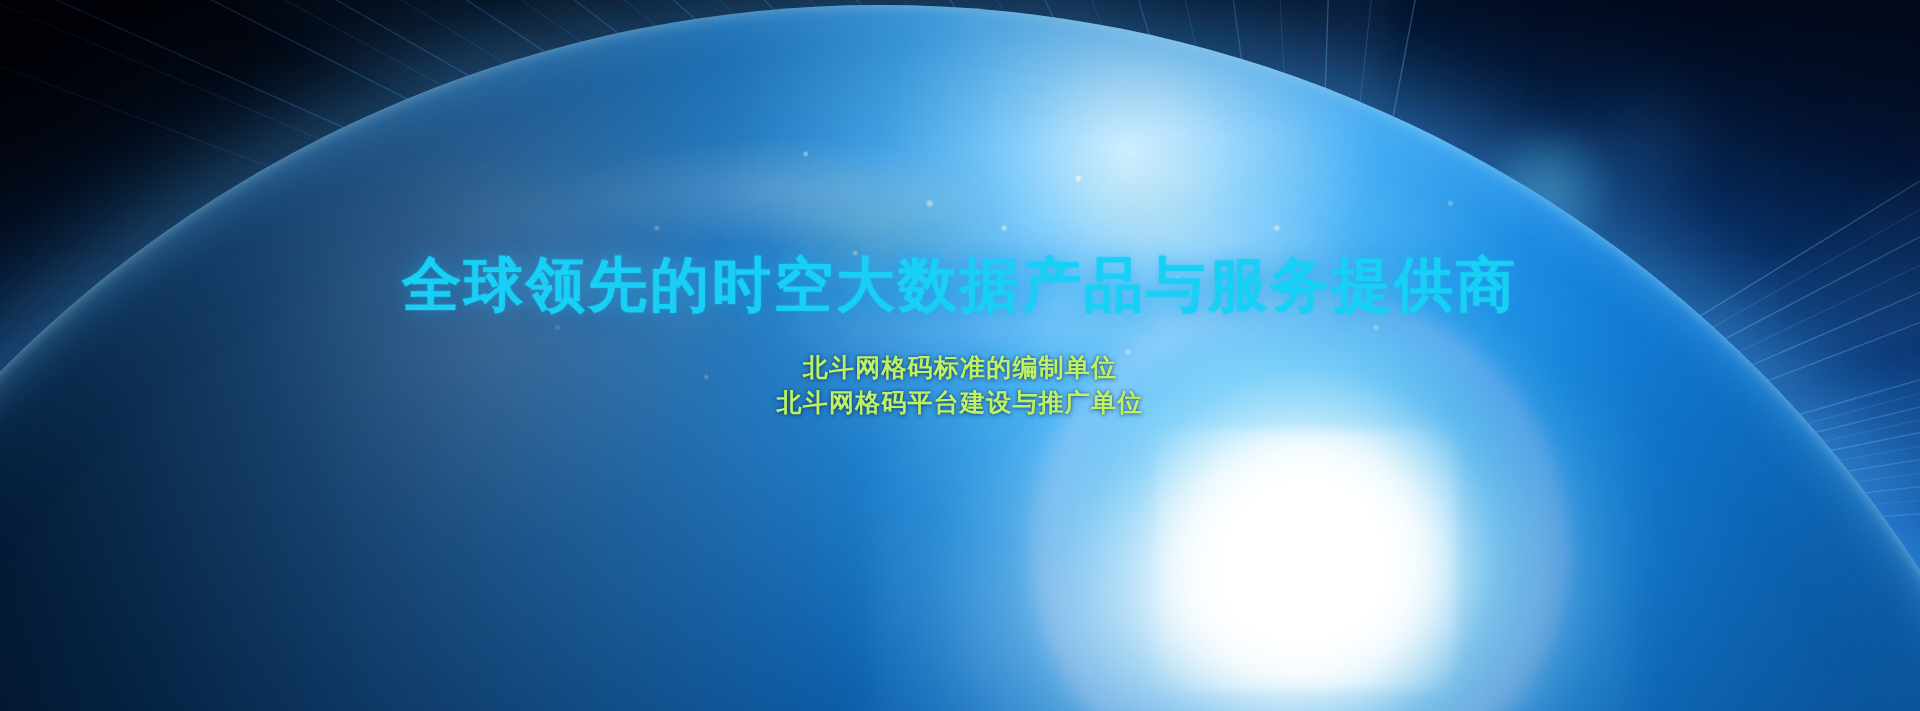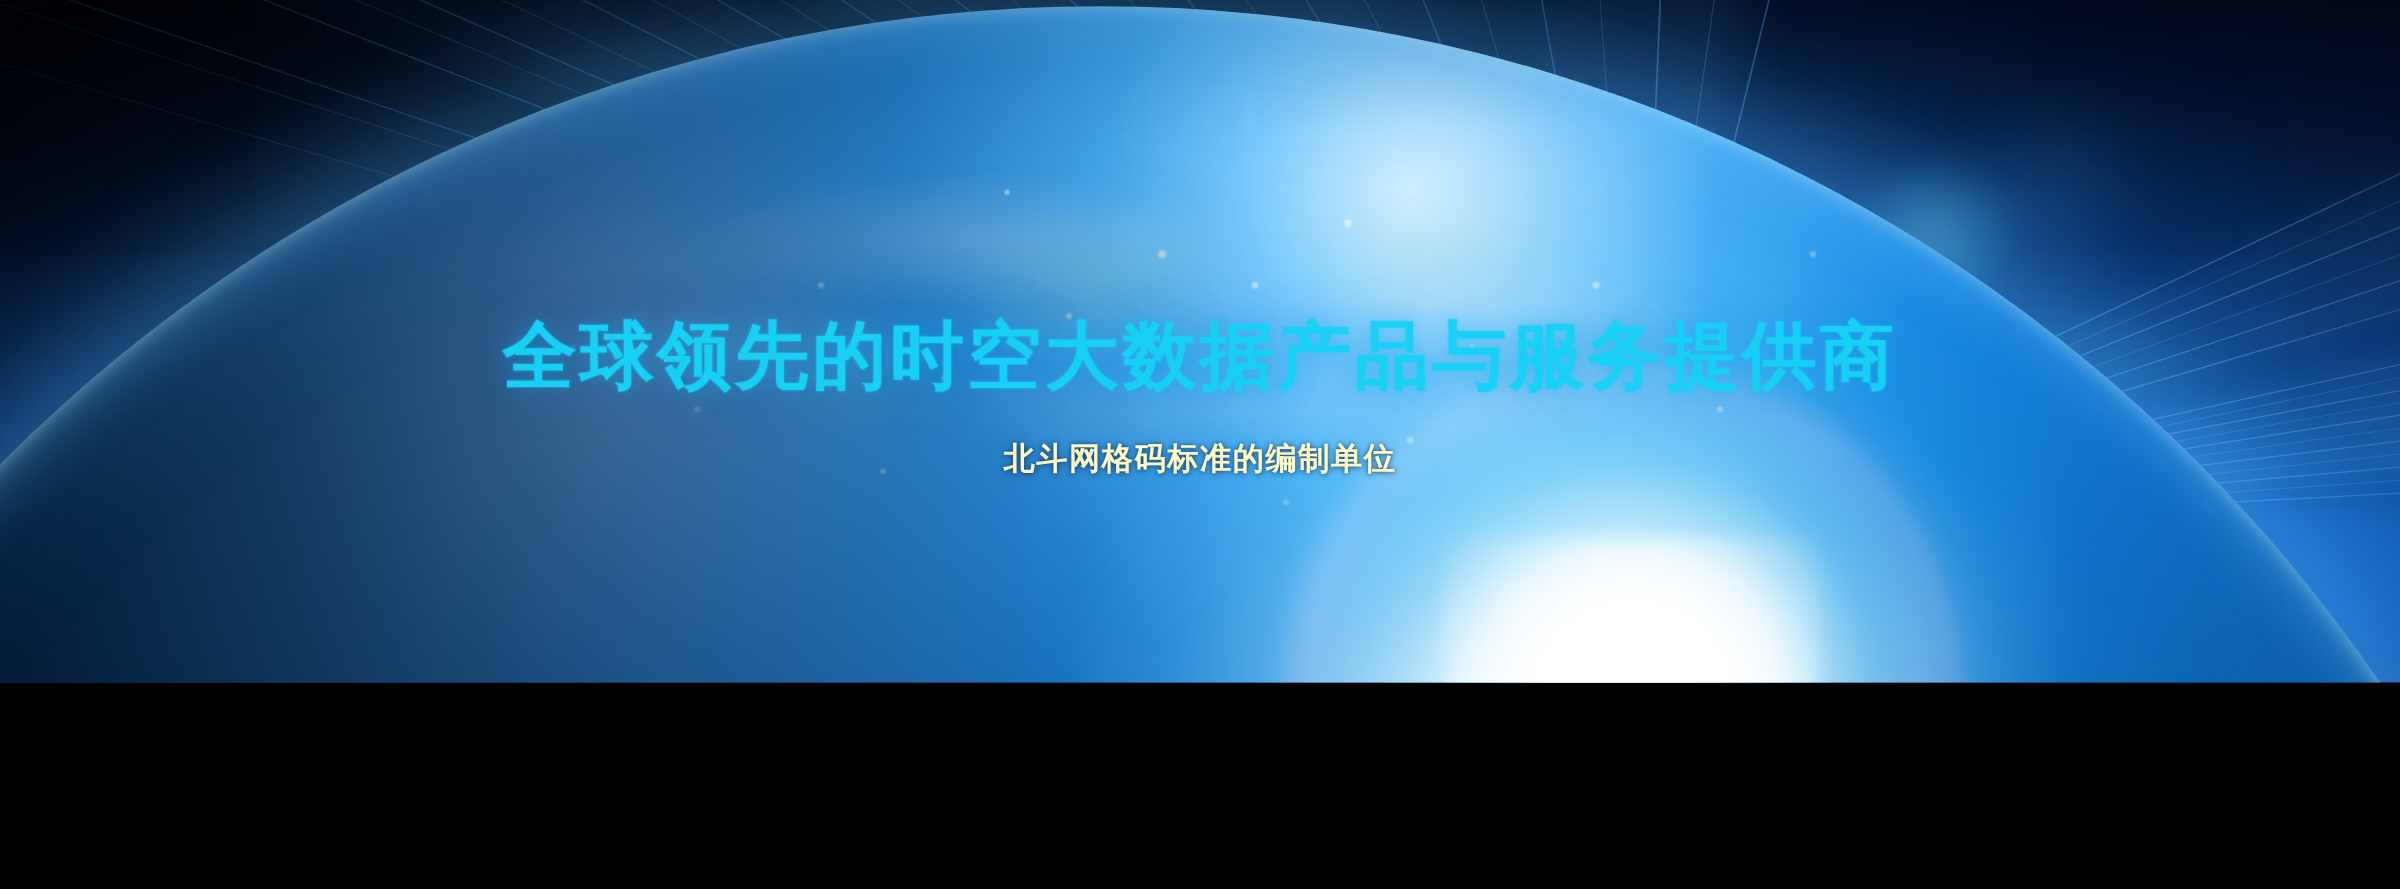--- a/index.html
+++ b/index.html
@@ -5,21 +5,21 @@
 <style>
   * { margin:0; padding:0; box-sizing:border-box; }
   html,body{ background:#000; }
   body{
     font-family:"Liberation Sans","DejaVu Sans",sans-serif;
     width:1920px; height:711px; overflow:hidden;
   }
 
   #banner{
     position:relative;
-    width:1920px; height:546px;
+    width:1920px; height:711px;
     overflow:hidden;
     background:#02040c;
     isolation:isolate;
   }
 
   
   .layer{ position:absolute; inset:0; pointer-events:none; }
 
   #bg-base{
     background:
@@ -305,21 +305,21 @@
     text-shadow:
       0 0 2px rgba(24,207,246,.85),
       0 0 18px rgba(20,170,240,.45),
       0 0 42px rgba(10,120,220,.30);
     white-space:nowrap;
   }
   #subtitles{
     position:absolute; left:0; top:350px; width:1920px;
   }
   .subtitle-line{
-    font-size:25px; font-weight:bold; color:#fef9c3;
+    font-size:25px; font-weight:bold; color:#bef264;
     line-height:35px; letter-spacing:1.2px;
     text-shadow:
       0 0 3px rgba(10,40,90,.55),
       0 1px 5px rgba(4,22,60,.45);
     white-space:nowrap;
   }
 
   
   #vignette{
     background:
@@ -499,16 +499,17 @@
   <div id="sun-core"></div>
   <div id="sun-hot"></div>
 
   <div class="layer" id="vignette"></div>
 
   <div id="text-block">
     <h1 id="headline">全球领先的时空大数据产品与服务提供商</h1>
 
     <div id="subtitles">
       <div class="subtitle-line">北斗网格码标准的编制单位</div>
+      <div class="subtitle-line">北斗网格码平台建设与推广单位</div>
     </div>
   </div>
 
 </div>
 
 </body></html>

